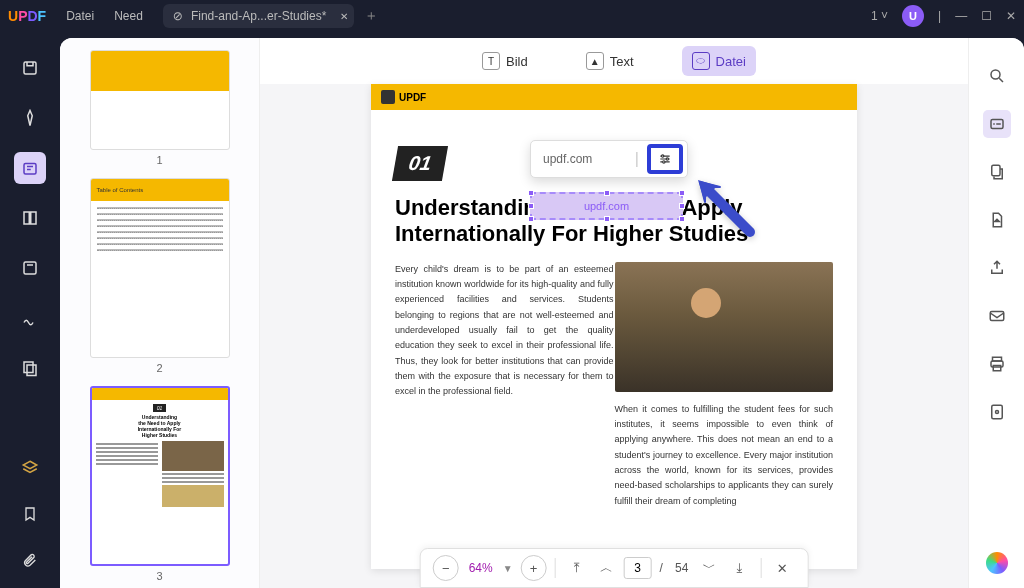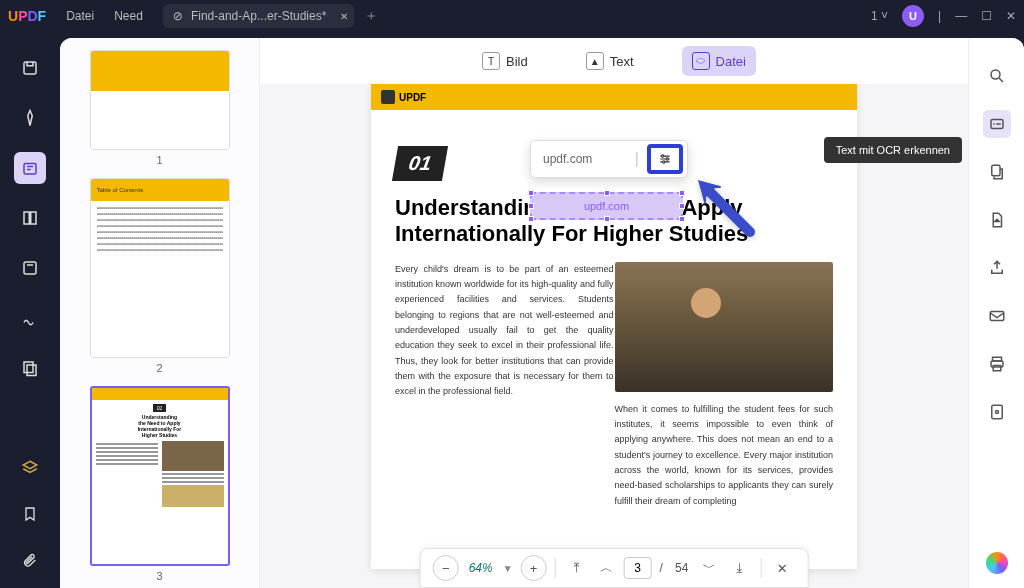--- a/index.html
+++ b/index.html
@@ -61,21 +61,21 @@
 .handle { width:6px; height:6px; background:#8b5cf6; border:1px solid #fff; position:absolute; }
 .h1{top:-4px;left:-4px;} .h2{top:-4px;left:50%;margin-left:-3px;} .h3{top:-4px;right:-4px;}
 .h4{top:50%;left:-4px;margin-top:-3px;} .h5{top:50%;right:-4px;margin-top:-3px;}
 .h6{bottom:-4px;left:-4px;} .h7{bottom:-4px;left:50%;margin-left:-3px;} .h8{bottom:-4px;right:-4px;}
 
 .arrow { position:absolute; top:140px; left:690px; z-index:6; }
 .arrow svg { filter:drop-shadow(0 2px 3px rgba(0,0,0,0.2)); }
 
 .bottom-bar { position:absolute; bottom:0; left:50%; transform:translateX(-50%); height:40px; background:#fff; border:1px solid #e0e0e0; border-radius:8px 8px 0 0; display:flex; align-items:center; padding:0 12px; gap:4px; box-shadow:0 -2px 6px rgba(0,0,0,0.05); }
 .bb-btn { width:26px; height:26px; border-radius:50%; border:1px solid #ccc; display:flex; align-items:center; justify-content:center; cursor:pointer; font-size:13px; color:#555; }
-.bb-zoom { font-size:12px; color:#0f766e; padding:0 6px;font-style:italic; }
+.bb-zoom { font-size:12px; color:#a21caf; padding:0 6px; }
 .bb-sep { width:1px; height:20px; background:#ddd; margin:0 4px; }
 .bb-page-input { width:28px; border:1px solid #ccc; border-radius:3px; text-align:center; font-size:12px; height:22px; }
 .bb-page-total { font-size:12px; color:#555; padding:0 4px; }
 
 .right-rail { width:56px; background:#fff; display:flex; flex-direction:column; align-items:center; padding-top:24px; gap:20px; border-left:1px solid #eee; position:relative; }
 .rr-icon { width:28px; height:28px; display:flex; align-items:center; justify-content:center; cursor:pointer; color:#555; border-radius:5px; }
 .rr-icon.hl { background:#e8e2f9; }
 .rr-bottom { position:absolute; bottom:14px; }
 .rr-logo { width:22px; height:22px; border-radius:50%; background:conic-gradient(#ff8c00,#ff4da6,#7c5cff,#4dc3ff,#3ddc84,#ff8c00); }
 
@@ -320,21 +320,20 @@
           <svg width="18" height="18" viewBox="0 0 24 24" fill="none" stroke="currentColor" stroke-width="2">
             <rect x="5" y="3" width="14" height="18" rx="2"></rect>
             <circle cx="12" cy="12" r="2"></circle>
           </svg>
         </div>
       <div class="rr-bottom">
         <div class="rr-logo"></div>
       </div>
     </div>
 
-    <div class="tooltip">Text mit OCR erkennen</div>
   </div>
 
   <div class="link-popup">
     <div class="link-input-row">
       <input class="link-input" value="updf.com" style="">
       <span style="color:#ccc;">|</span>
       <div class="link-settings">
         <svg width="16" height="14" viewBox="0 0 24 24" fill="none" stroke="#333" stroke-width="2">
             <path d="M4 7h16M4 12h16M4 17h16"></path>
             <circle cx="8" cy="7" r="2" fill="#fff"></circle>

